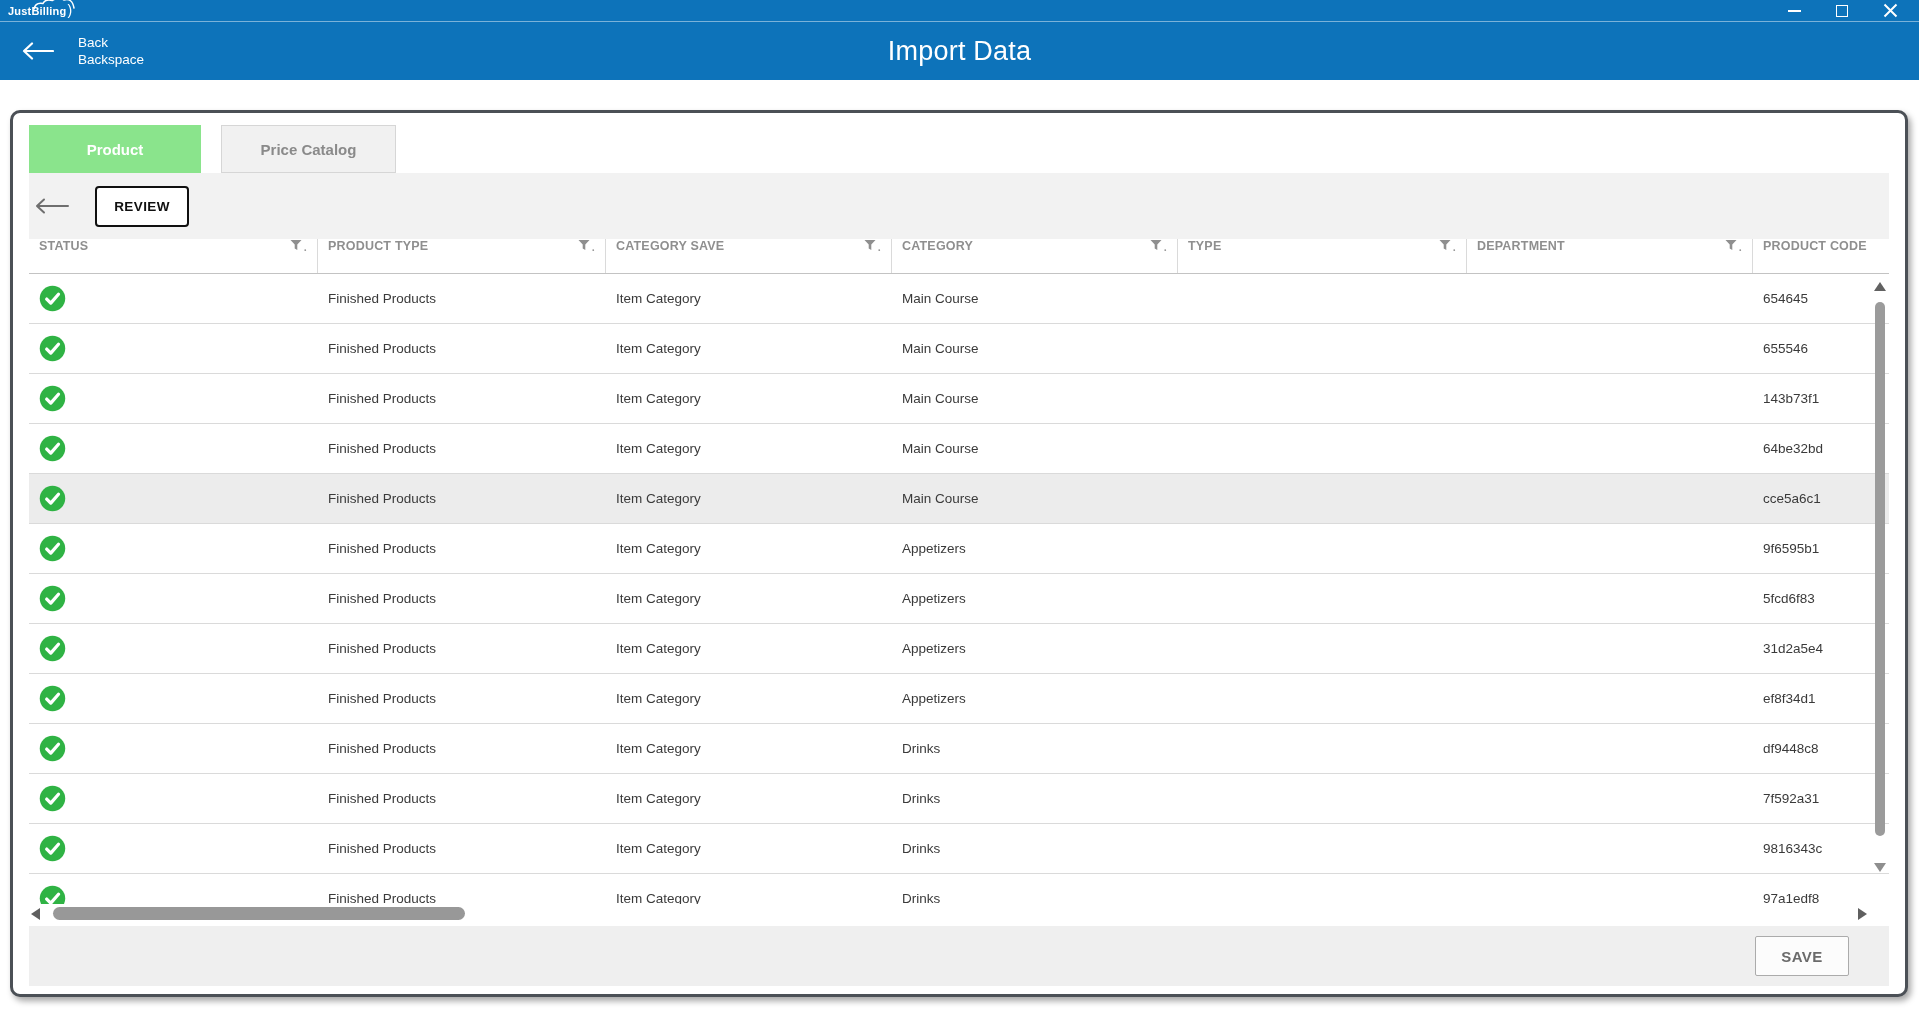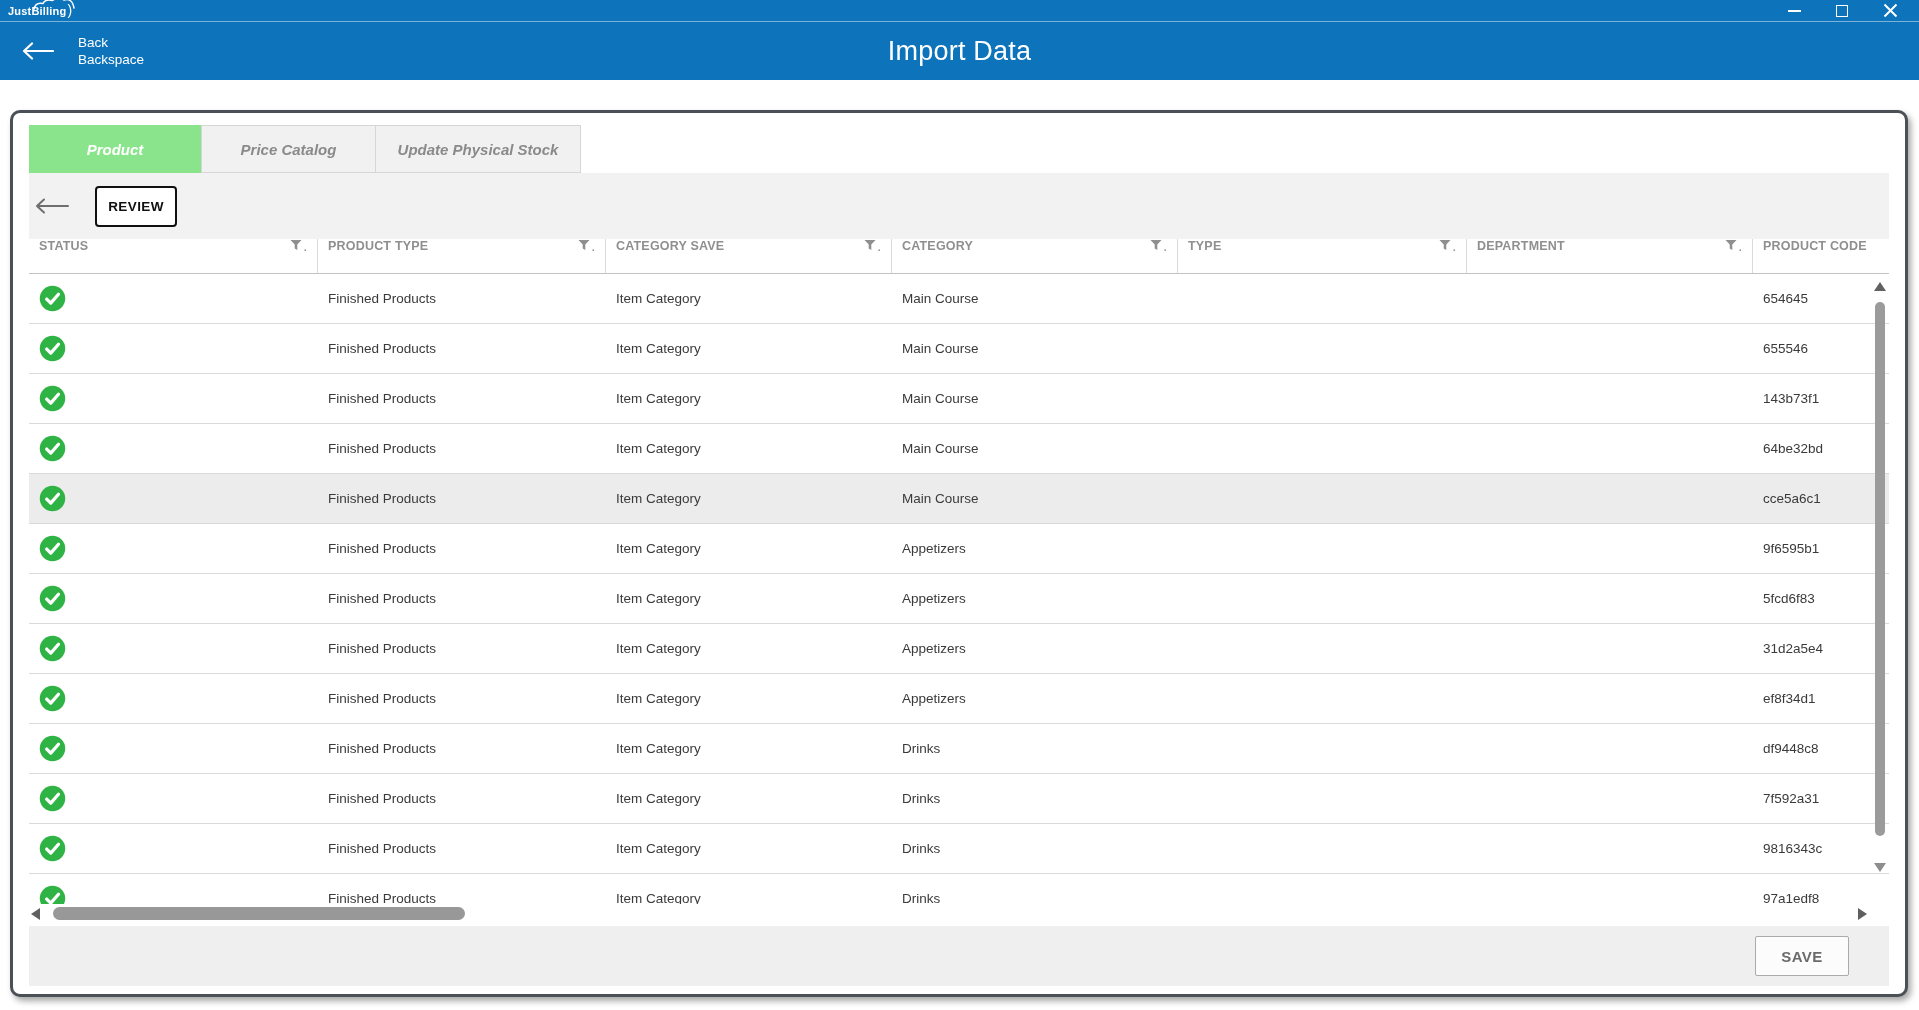--- a/index.html
+++ b/index.html
@@ -29,33 +29,33 @@
 
   
   .panel { position:absolute; left:10px; top:110px; width:1898px; height:887px;
            background:#fff; border:3px solid #4b5056; border-radius:10px;
            box-shadow:3px 4px 6px rgba(0,0,0,.35);
            padding:12px 16px 8px; display:flex; flex-direction:column; }
 
   
   .tabs { flex:0 0 48px; display:flex; }
   .tab { display:flex; align-items:center; justify-content:center;
-         font-size:15px; font-weight:700; cursor:pointer;font-style:italic; }
+         font-size:15px; font-weight:700; cursor:pointer; }
   .tab.active { background:#8ae48c; color:#ffffff; }
   .tab.inactive { background:#f1f1f1; color:#8a8a8a; border:1px solid #d6d6d6; }
   .tab.inactive + .tab.inactive { margin-left:-1px; }
   .tab-product { width:172px; }
-  .tab-price { width:175px; }
+  .tab-price { width:175px;margin-left:20px; }
   .tab-stock { width:206px; }
 
   
   .toolbar { flex:0 0 66px; background:#f2f2f2; display:flex; align-items:center;
              gap:26px; padding-left:6px; }
   .toolbar-back { color:#6f6f6f; display:flex; align-items:center; cursor:pointer; }
-  .review-btn { width:82px; height:41px; background:#fff; border:2px solid #101010;
+  .review-btn { width:94px; height:41px; background:#fff; border:2px solid #101010;
                 border-radius:4px; font-family:"Liberation Sans",sans-serif;
                 font-size:13.5px; font-weight:700; color:#101010; letter-spacing:.4px; cursor:pointer; }
 
   
   :root { --cols: 289px 288px 286px 286px 289px 286px minmax(0,1fr); }
   .grid-header { flex:0 0 35px; display:grid; grid-template-columns:var(--cols);
                  border-bottom:1px solid #c3c3c3; background:#fff; }
   .hcell { display:flex; align-items:flex-start; padding:0 10px; font-size:12.5px;
            font-weight:700; color:#8f8f8f; letter-spacing:.2px; border-right:1px solid #dadada;
            white-space:nowrap; overflow:hidden; cursor:default;gap:24px; }
@@ -128,21 +128,20 @@
     </div>
   </div>
   <div class="page-title">Import Data</div>
 </div>
 
 <div class="panel" style="border-color: rgb(75, 80, 86);">
 
   <div class="tabs">
     <div class="tab active tab-product" style="background: rgb(138, 228, 140);">Product</div>
     <div class="tab inactive tab-price">Price Catalog</div>
-    <div class="tab inactive tab-stock">Update Physical Stock</div>
   </div>
 
   <div class="toolbar">
     <span class="toolbar-back">
       <svg width="34" height="16" viewBox="0 0 34 16">
         <path d="M9 1.5 L2 8 l7 6.5 M2 8 h31" stroke="currentColor" stroke-width="2" fill="none" stroke-linecap="round" stroke-linejoin="round"></path>
       </svg>
     </span>
     <button class="review-btn">REVIEW</button>
   </div>

